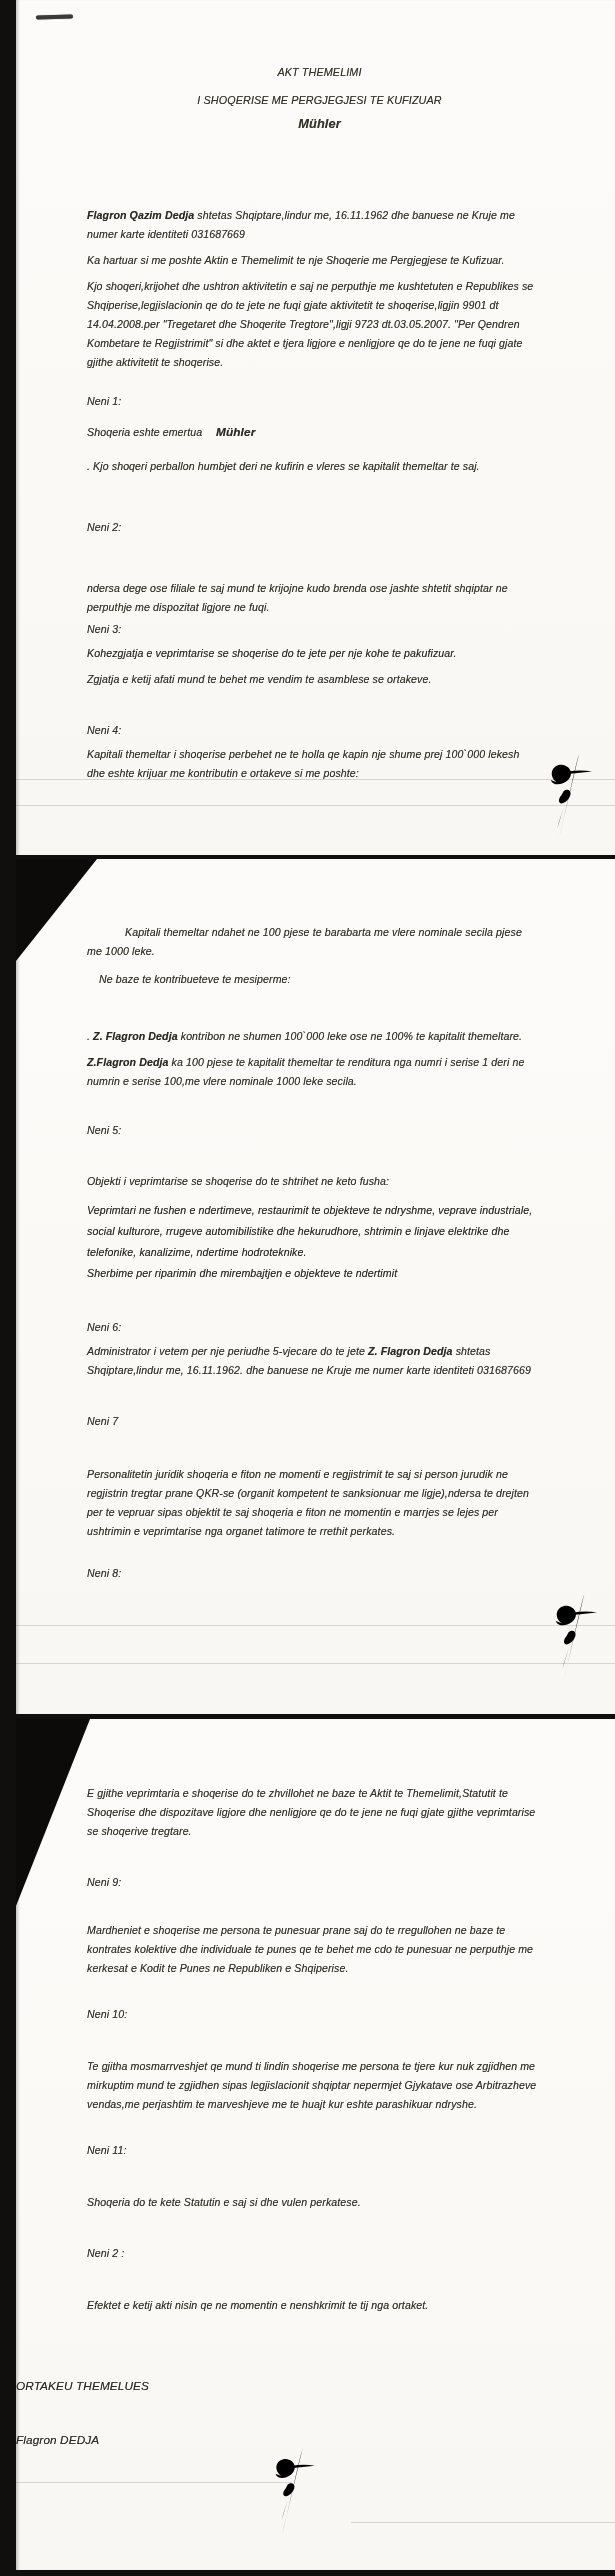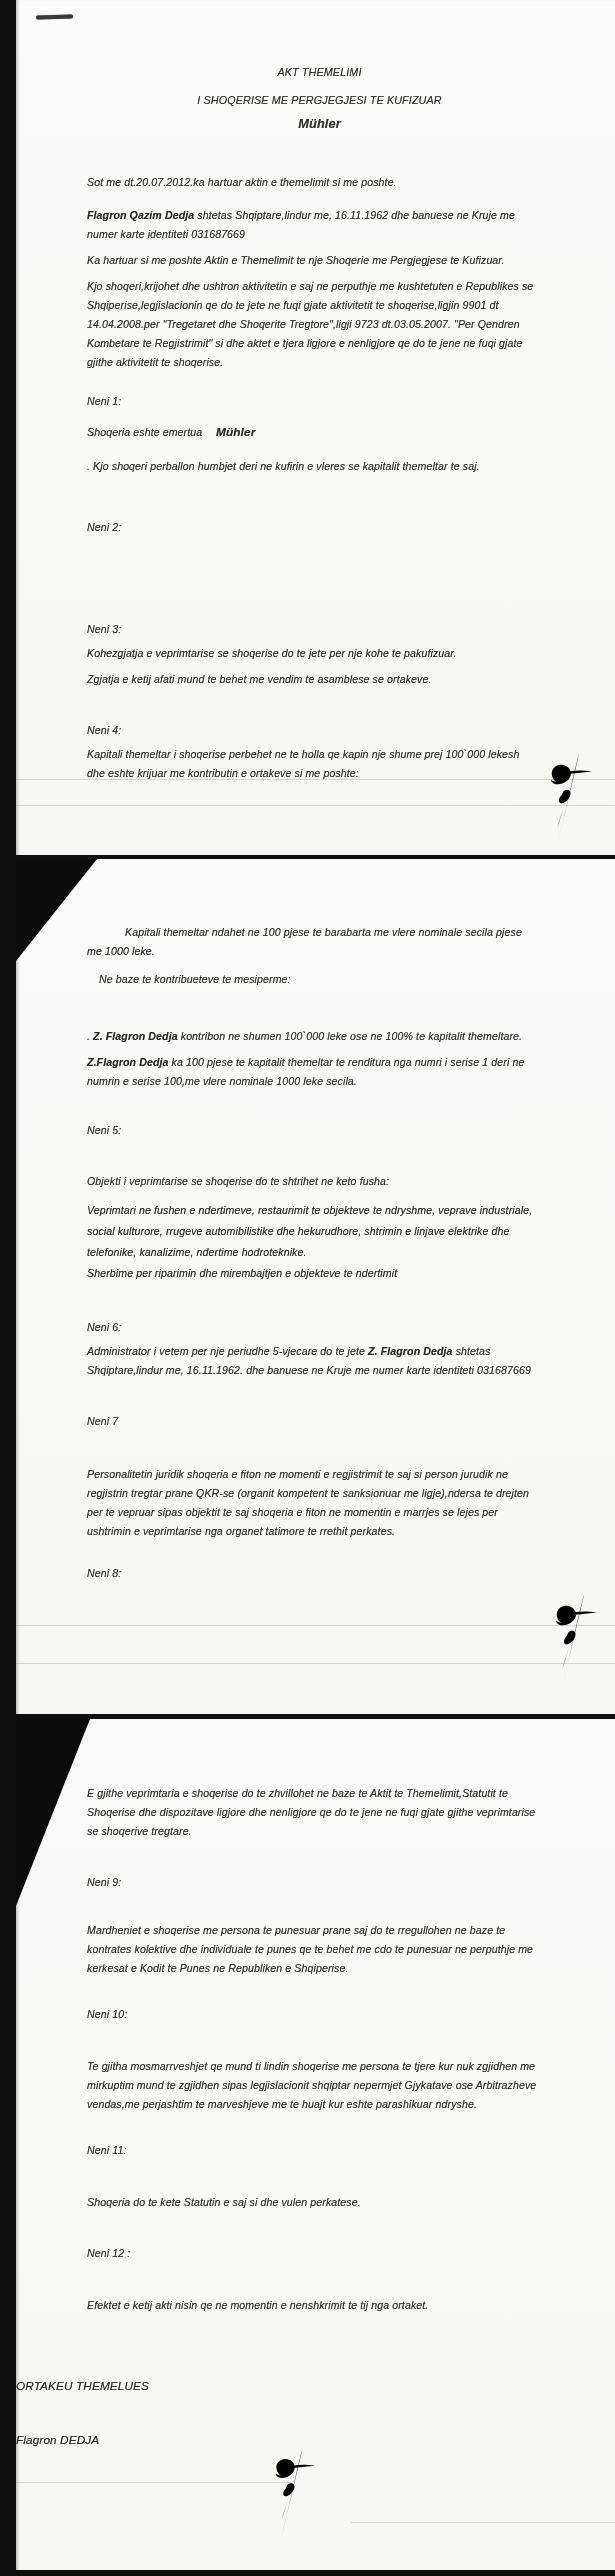--- a/index.html
+++ b/index.html
@@ -62,41 +62,41 @@
   </svg>
 
   <div class="page" style="top:0; height:855px">
 
     <div class="scanmark"></div>
 
     <div class="blk center-blk title-sm" style="top:63px">AKT  THEMELIMI</div>
     <div class="blk center-blk title-sm" style="top:91px">I SHOQERISE ME PERGJEGJESI TE KUFIZUAR</div>
     <div class="blk center-blk company-big" style="top:114px">Mühler</div>
 
-    <div class="blk" style="top:173px">Sot me dt.20.07.2012.ka hartuar aktin e themelimit si me poshte.</div>
 
     <div class="blk" style="top:206px">
       <span class="bold-run">Flagron  Qazim  Dedja</span><span>  shtetas Shqiptare,lindur me, 16.11.1962  dhe banuese ne  Kruje me numer karte identiteti  031687669</span>
     </div>
 
     <div class="blk" style="top:251px">Ka  hartuar si me poshte Aktin e Themelimit te nje Shoqerie me Pergjegjese te Kufizuar.</div>
 
     <div class="blk" style="top:277px">Kjo shoqeri,krijohet dhe ushtron aktivitetin e saj ne perputhje me kushtetuten e Republikes se Shqiperise,legjislacionin qe do te jete ne fuqi gjate aktivitetit te shoqerise,ligjin 9901  dt 14.04.2008.per "Tregetaret dhe Shoqerite Tregtore",ligji 9723 dt.03.05.2007.  "Per Qendren Kombetare te Regjistrimit" si dhe aktet e tjera ligjore e nenligjore qe do te jene ne fuqi gjate gjithe aktivitetit te shoqerise.</div>
 
     <div class="blk" style="top:392px">Neni 1:</div>
 
     <div class="blk" style="top:423px">
       <span>Shoqeria eshte emertua</span><span class="bold-run company-inline gap-l">Mühler</span>
     </div>
 
     <div class="blk" style="top:457px">. Kjo shoqeri perballon humbjet deri ne kufirin e vleres se kapitalit themeltar te saj.</div>
 
     <div class="blk" style="top:518px">Neni 2:</div>
 
 
+    <div class="blk" style="top:579px">ndersa dege ose filiale te saj mund te krijojne kudo brenda ose jashte shtetit shqiptar ne perputhje me dispozitat ligjore ne fuqi.</div>
 
     <div class="blk" style="top:620px">Neni 3:</div>
 
     <div class="blk bold-para" style="top:644px; line-height:19px">Kohezgjatja e veprimtarise se shoqerise do te jete per nje kohe te pakufizuar.</div>
 
     <div class="blk" style="top:670px">Zgjatja e ketij afati mund te behet me vendim te asamblese se ortakeve.</div>
 
     <div class="blk" style="top:721px">Neni 4:</div>
 
     <div class="blk" style="top:745px">Kapitali themeltar i shoqerise perbehet ne te holla qe kapin nje shume prej 100`000 lekesh dhe eshte krijuar me kontributin e ortakeve  si me poshte:</div>
@@ -164,21 +164,21 @@
     <div class="blk" style="top:202px">Mardheniet e shoqerise me persona te punesuar prane saj do te rregullohen ne baze te kontrates kolektive dhe individuale te punes qe te behet me cdo te punesuar ne perputhje me kerkesat e Kodit te Punes ne Republiken e Shqiperise.</div>
 
     <div class="blk" style="top:286px">Neni 10:</div>
 
     <div class="blk" style="top:338px">Te gjitha mosmarrveshjet qe mund ti lindin shoqerise me persona te tjere kur nuk zgjidhen me mirkuptim mund te zgjidhen sipas legjislacionit shqiptar nepermjet Gjykatave ose Arbitrazheve vendas,me perjashtim te marveshjeve me te huajt kur eshte parashikuar ndryshe.</div>
 
     <div class="blk" style="top:422px">Neni 11:</div>
 
     <div class="blk" style="top:474px">Shoqeria do te kete Statutin e saj si dhe vulen perkatese.</div>
 
-    <div class="blk" style="top:525px">Neni 12 :</div>
+    <div class="blk" style="top:525px">Neni 2 :</div>
 
     <div class="blk" style="top:577px">Efektet e ketij akti nisin qe ne momentin e nenshkrimit te tij nga ortaket.</div>
 
     <div class="blk center-col bold-para" style="top:657px; font-size:11.8px">ORTAKEU THEMELUES</div>
 
     <div class="blk center-col bold-para" style="top:711px; font-size:11.8px">Flagron  DEDJA</div>
 
     <div class="scanline" style="top:763px; width:276px"></div>
     <div class="scanline" style="top:803px; left:335px; width:281px"></div>
 

